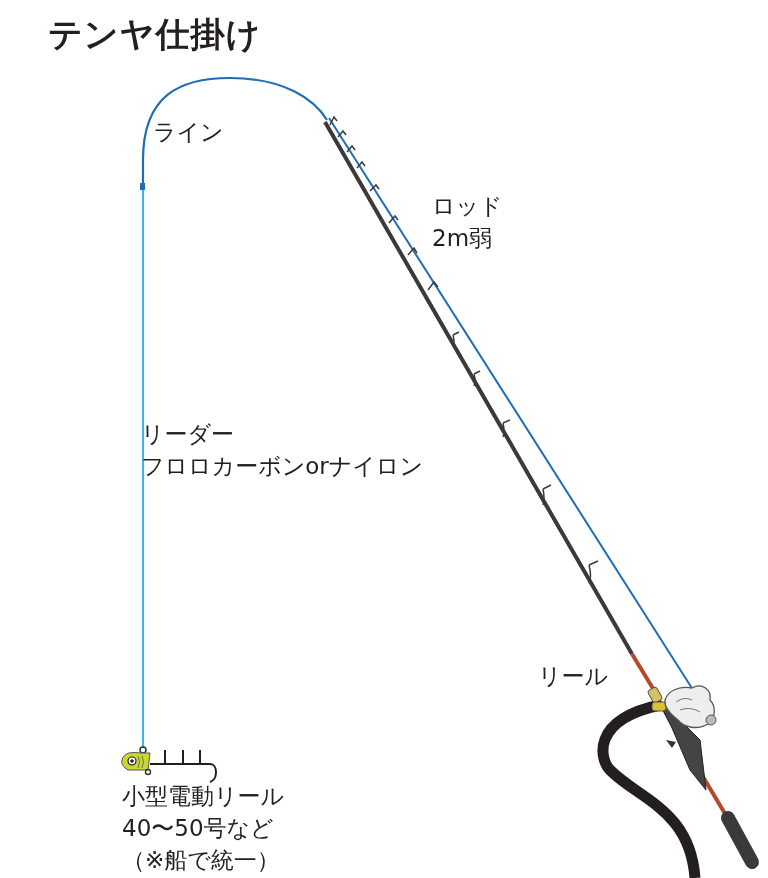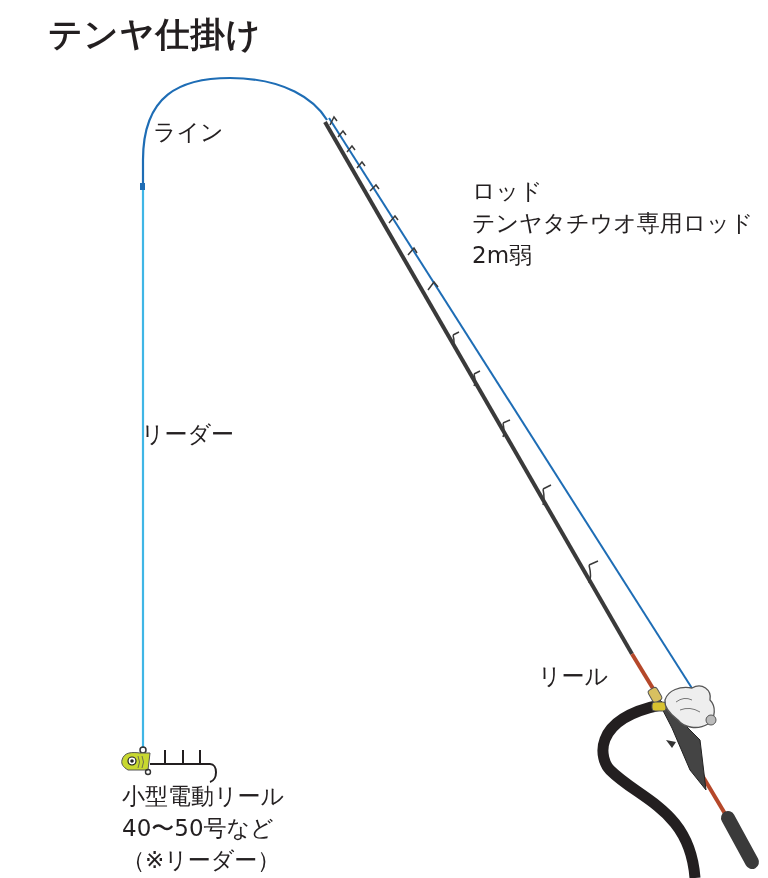--- a/index.html
+++ b/index.html
@@ -72,31 +72,31 @@
     <circle cx="148" cy="772" r="2.5" fill="none" stroke="#333" stroke-width="1.4"></circle>
     <path d="M150,764 L210,764 C218,764 218,780 210,782" fill="none" stroke="#231f20" stroke-width="2"></path>
     <path d="M165,764 L165,750 M183,764 L183,750 M200,764 L200,750" fill="none" stroke="#231f20" stroke-width="2"></path>
   </g>
 </svg>
 
 <div class="label" style="left:153px; top:116px;">
   <span class="ln">ライン</span>
 </div>
 
-<div class="label" style="left:432px; top:175px;margin-left:40px;">
+<div class="label" style="left:432px; top:190px;">
   <span class="ln">ロッド</span>
-  <span class="ln">テンヤタチウオ専用ロッド</span>
   <span class="ln">2m弱</span>
 </div>
 
 <div class="label" style="left:141px; top:418px;">
   <span class="ln">リーダー</span>
+  <span class="ln">フロロカーボンorナイロン</span>
 </div>
 
 <div class="label right" style="right:160px; top:660px;text-align:right;">
   <span class="ln">リール</span>
 </div>
 
 <div class="label" style="left:122px; top:780px;">
   <span class="ln">小型電動リール</span>
   <span class="ln">40〜50号など</span>
-  <span class="ln">（※リーダー）</span>
+  <span class="ln">（※船で統一）</span>
 </div>
 
 </body></html>

